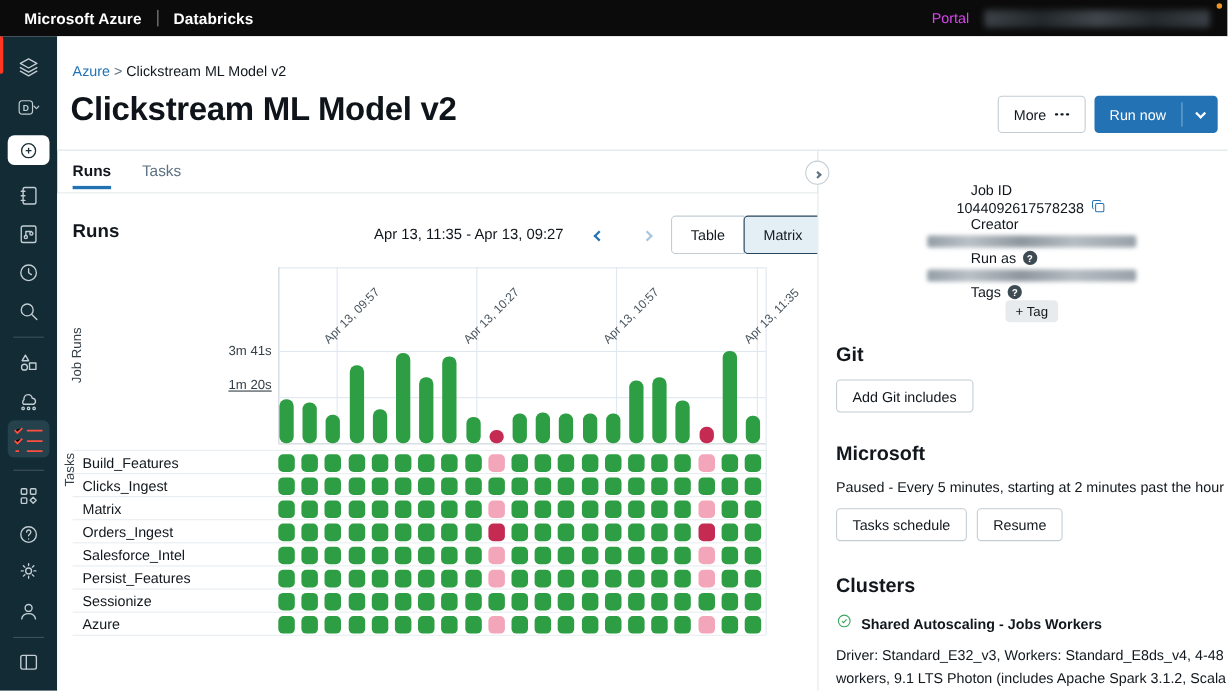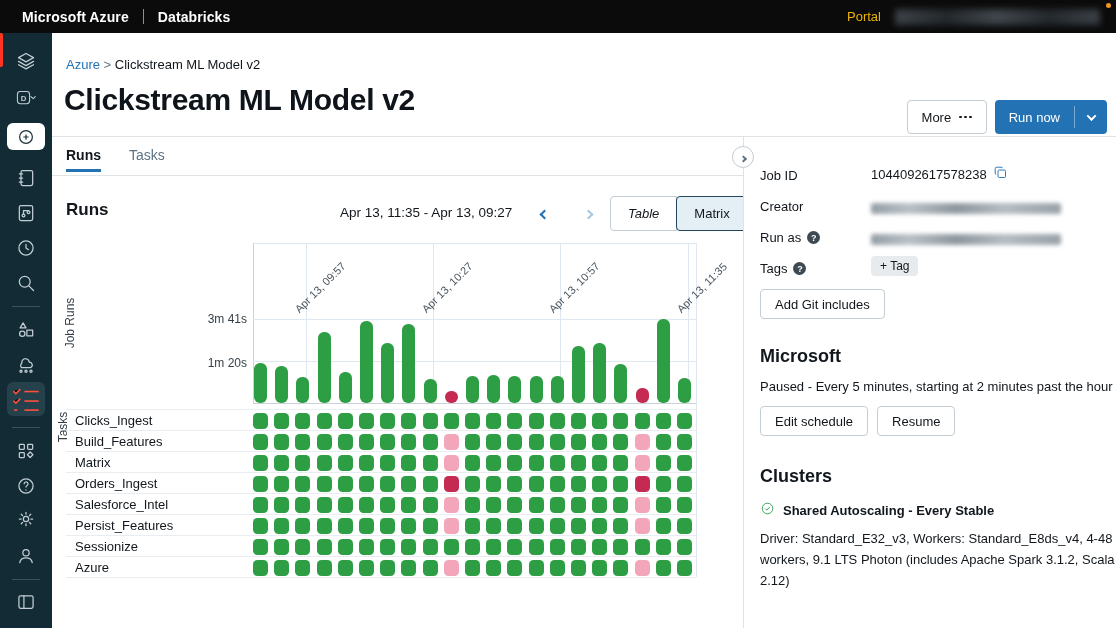--- a/index.html
+++ b/index.html
@@ -7,21 +7,21 @@
     font-family:"Liberation Sans", sans-serif; }
   #app { position:relative; width:1116px; height:628px; background:#fff; }
 
   
   #topbar { position:absolute; left:0; top:0; width:1116px; height:33px; background:#0b0b0b;
     display:flex; align-items:center; justify-content:space-between; padding:0 16px 0 22px; }
   .tb-left { display:flex; align-items:center; gap:14px; }
   .tb-brand { color:#fff; font-size:14px; font-weight:700; letter-spacing:.1px; }
   .tb-pipe { width:1px; height:15px; background:#8a9096; }
   .tb-right { display:flex; align-items:center; gap:14px; }
-  .tb-portal { color:#eab308; font-size:13px; }
+  .tb-portal { color:#d946ef; font-size:13px; }
   .blur-dark { width:205px; height:16px; border-radius:3px; filter:blur(3px);
     background:linear-gradient(90deg,#3c4248,#23282c 25%,#40464c 50%,#24292d 75%,#3a4046); }
   .notif-dot { position:absolute; right:5px; top:3px; width:5px; height:5px; border-radius:50%; background:#ef9426; }
 
   
   #sidebar { position:absolute; left:0; top:33px; width:52px; height:595px; background:#122b34;
     display:flex; flex-direction:column; align-items:center; padding-top:16px; }
   .sb-item { width:52px; height:24px; display:flex; align-items:center; justify-content:center; position:relative; }
   .sb-item svg { width:20px; height:20px; stroke:#c2cdd4; fill:none; stroke-width:1.5; stroke-linecap:round; stroke-linejoin:round; }
   .sb-div { width:28px; height:1px; background:rgba(255,255,255,.18); margin:11px 0; }
@@ -32,21 +32,21 @@
   .sb-activebar { position:absolute; left:0; top:0; width:3px; height:34px; background:#ff3621; border-radius:0 2px 2px 0; }
   .sb-grow { flex:1; }.mt10{margin-top:10px}.mt12{margin-top:12px}.mt14{margin-top:14px}
 
   
   #header { position:absolute; left:52px; top:33px; width:1064px; height:104px; background:#fff;
     border-bottom:1px solid #dde3e7; }
   #breadcrumb { position:absolute; left:14px; top:24px; font-size:13px; color:#5f7281; }
   #breadcrumb .bc-link { color:#2272b4; cursor:pointer; }
   #breadcrumb .bc-cur { color:#11171c; }
   #page-title { position:absolute; left:12px; top:50px; font-size:30px; font-weight:700; color:#0e1419; letter-spacing:-.3px; }
-  .hdr-actions { position:absolute; right:9px; top:67px; display:flex; gap:8px; }
+  .hdr-actions { position:absolute; right:9px; top:54px; display:flex; gap:8px; }
   .btn { height:34px; background:#fff; border:1px solid #c3cdd3; border-radius:4px; font-size:13px;
     color:#11171c; display:inline-flex; align-items:center; justify-content:center; padding:0 14px; cursor:pointer;
     font-family:"Liberation Sans",sans-serif; }
   .dots { display:inline-flex; gap:2.5px; margin-left:8px; }
   .dots i { width:2.5px; height:2.5px; border-radius:50%; background:#11171c; }
   .run-now { display:flex; background:#2272b4; border-radius:4px; overflow:hidden; cursor:pointer; }
   .rn-main { color:#fff; font-size:13px; font-weight:500; padding:0 14px; height:34px; display:flex; align-items:center; }
   .rn-sep { width:1px; background:rgba(255,255,255,.4); margin:6px 0; }
   .rn-caret { width:32px; display:flex; align-items:center; justify-content:center; }
   .chev { display:inline-block; width:7px; height:7px; border-right:2px solid #fff; border-bottom:2px solid #fff; }
@@ -68,21 +68,21 @@
 
   
   #left-content { position:absolute; left:52px; top:176px; width:691px; height:452px; overflow:hidden; background:#fff; }
   #runs-h2 { position:absolute; left:14px; top:24px; font-size:17px; font-weight:700; color:#11171c; }
   #date-range { position:absolute; left:288px; top:29px; font-size:13.5px; color:#11171c; }
   .pager { position:absolute; top:28px; width:20px; height:20px; display:flex; align-items:center; justify-content:center; cursor:pointer; }
   #pager-prev { left:482px; } #pager-next { left:526px; }
   .seg { position:absolute; left:558px; top:20px; display:flex; }
   .seg-btn { height:35px; padding:0 17px; font-size:13px; color:#11171c; background:#fff;
     border:1px solid #c3cdd3; cursor:pointer; font-family:"Liberation Sans",sans-serif; }
-  .seg-table { border-radius:4px 0 0 4px;font-style:italic; }
+  .seg-table { border-radius:4px 0 0 4px; }
   .seg-matrix { border-radius:4px; background:#e4eef5; border:1px solid #24455e; margin-left:-1px; }
 
   
   #chart { position:absolute; left:0; top:0; width:691px; height:452px; }
   .hline { position:absolute; height:1px; background:#dfe7f0; }
   .vline { position:absolute; width:1px; background:#dfe7f0; }
   .axisline { background:#c9d2d9; }
   .ytick { position:absolute; width:60px; text-align:right; font-size:12px; color:#343f47; height:14px; line-height:14px; }
   .xlabel { position:absolute; height:12px; font-size:11px; color:#49555e; white-space:nowrap;
     transform:rotate(-45deg); transform-origin:0 100%; }
@@ -90,21 +90,21 @@
   .bar { position:absolute; width:13px; border-radius:6px; cursor:pointer; }
   #tasks-rows { position:absolute; left:14px; top:233px; width:630px; border-bottom:1px solid #e8edf1; }
   .task-row { position:relative; height:21px; border-top:1px solid #e8edf1; }
   .task-label { position:absolute; left:9px; top:0; font-size:13px; color:#11171c; line-height:21px; }
   .cell { position:absolute; top:2.5px; width:15px; height:16px; border-radius:4.5px; cursor:pointer; }
 
   
   #right-panel { position:absolute; left:744px; top:137px; width:372px; height:491px; padding:14px 0 0 16px; overflow:hidden; }
   .panel-h { font-size:18px; font-weight:700; color:#11171c; }
   .fields { margin-top:14px; }
-  .frow { display:flex; align-items:flex-end; margin-bottom:13px; height:18px; }
+  .frow { display:flex; align-items:center; margin-bottom:13px; height:18px;flex-direction:column; }
   .flabel { width:111px; font-size:13px; color:#11171c; display:flex; align-items:center; gap:6px; }
   .fvalue { font-size:13px; color:#11171c; display:flex; align-items:center; gap:6px; }
   .qicon { width:13px; height:13px; border-radius:50%; background:#3e4a52; color:#fff; font-size:9px; font-weight:700;
     display:inline-flex; align-items:center; justify-content:center; }
   .blur-light { width:190px; height:11px; border-radius:2px; filter:blur(2px); margin-top:3px;
     background:linear-gradient(90deg,#949ea6,#b9c0c6 20%,#8e979e 45%,#b5bcc2 70%,#99a2a9); }
   .tag-chip { background:#e8ebed; border-radius:4px; font-size:12px; color:#11171c; padding:3px 9px; cursor:pointer; }
   .sec-h-git { margin-top:36px; } .sec-h-sched { margin-top:27px; } .sec-h-clus { margin-top:30px; }
   .panel-btn-row { margin-top:12px; display:flex; gap:9px; }
   .btn.sm { height:30px; font-size:13px; }
@@ -295,21 +295,21 @@
       <button class="seg-btn seg-matrix">Matrix</button>
     </div>
     <div id="chart">
         <div class="hline" style="left: 201px; top: 67px; width: 443px;"></div>
         <div class="hline axisline" style="left: 201px; top: 227px; width: 443px;"></div>
         <div class="vline axisline" style="left: 201px; top: 67px; height: 160px;"></div>
         <div class="vline" style="left: 644px; top: 67px; height: 334px;"></div>
         <div class="hline" style="left: 201px; top: 143.28px; width: 443px;"></div>
         <div class="ytick" style="left: 135px; top: 136.28px;">3m 41s</div>
         <div class="hline" style="left: 201px; top: 185.4px; width: 443px;"></div>
-        <div class="ytick" style="left: 135px; top: 180px;">1m 20s</div>
+        <div class="ytick" style="left: 135px; top: 167px; text-decoration: underline;">1m 20s</div>
         <div class="vline" style="left: 254px; top: 67px; height: 160px;"></div>
         <div class="xlabel" style="left: 249px; top: 127px;">Apr 13, 09:57</div>
         <div class="vline" style="left: 381.2px; top: 67px; height: 160px;"></div>
         <div class="xlabel" style="left: 376.2px; top: 127px;">Apr 13, 10:27</div>
         <div class="vline" style="left: 508.4px; top: 67px; height: 160px;"></div>
         <div class="xlabel" style="left: 503.4px; top: 127px;">Apr 13, 10:57</div>
         <div class="vline" style="left: 635.6px; top: 67px; height: 160px;"></div>
         <div class="xlabel" style="left: 630.6px; top: 127px;">Apr 13, 11:35</div>
         <div class="axis-title" style="left: -27px; top: 140px; width: 90px; height: 14px;">Job Runs</div>
         <div class="axis-title" style="left: -20px; top: 245px; width: 60px; height: 12px;">Tasks</div>
@@ -329,64 +329,64 @@
         <div class="bar" style="left: 477.6px; top: 200.48px; height: 26.52px; background: rgb(46, 158, 68);"></div>
         <div class="bar" style="left: 498.8px; top: 199.96px; height: 27.04px; background: rgb(46, 158, 68);"></div>
         <div class="bar" style="left: 520px; top: 170.32px; height: 56.68px; background: rgb(46, 158, 68);"></div>
         <div class="bar" style="left: 541.2px; top: 167.2px; height: 59.8px; background: rgb(46, 158, 68);"></div>
         <div class="bar" style="left: 562.4px; top: 188px; height: 39px; background: rgb(46, 158, 68);"></div>
         <div class="bar" style="left: 583.6px; top: 212.44px; height: 14.56px; background: rgb(196, 42, 82);"></div>
         <div class="bar" style="left: 604.8px; top: 142.76px; height: 84.24px; background: rgb(46, 158, 68);"></div>
         <div class="bar" style="left: 626px; top: 201.52px; height: 25.48px; background: rgb(46, 158, 68);"></div>
         <div id="tasks-rows">
           <div class="task-row">
+            <span class="task-label">Build_Features</span>
+            <span class="cell" style="left: 187px; background: rgb(46, 158, 68);"></span>
+            <span class="cell" style="left: 208.2px; background: rgb(46, 158, 68);"></span>
+            <span class="cell" style="left: 229.4px; background: rgb(46, 158, 68);"></span>
+            <span class="cell" style="left: 250.6px; background: rgb(46, 158, 68);"></span>
+            <span class="cell" style="left: 271.8px; background: rgb(46, 158, 68);"></span>
+            <span class="cell" style="left: 293px; background: rgb(46, 158, 68);"></span>
+            <span class="cell" style="left: 314.2px; background: rgb(46, 158, 68);"></span>
+            <span class="cell" style="left: 335.4px; background: rgb(46, 158, 68);"></span>
+            <span class="cell" style="left: 356.6px; background: rgb(46, 158, 68);"></span>
+            <span class="cell" style="left: 377.8px; background: rgb(243, 166, 186);"></span>
+            <span class="cell" style="left: 399px; background: rgb(46, 158, 68);"></span>
+            <span class="cell" style="left: 420.2px; background: rgb(46, 158, 68);"></span>
+            <span class="cell" style="left: 441.4px; background: rgb(46, 158, 68);"></span>
+            <span class="cell" style="left: 462.6px; background: rgb(46, 158, 68);"></span>
+            <span class="cell" style="left: 483.8px; background: rgb(46, 158, 68);"></span>
+            <span class="cell" style="left: 505px; background: rgb(46, 158, 68);"></span>
+            <span class="cell" style="left: 526.2px; background: rgb(46, 158, 68);"></span>
+            <span class="cell" style="left: 547.4px; background: rgb(46, 158, 68);"></span>
+            <span class="cell" style="left: 568.6px; background: rgb(243, 166, 186);"></span>
+            <span class="cell" style="left: 589.8px; background: rgb(46, 158, 68);"></span>
+            <span class="cell" style="left: 611px; background: rgb(46, 158, 68);"></span>
+          </div>
+          <div class="task-row">
             <span class="task-label">Clicks_Ingest</span>
             <span class="cell" style="left: 187px; background: rgb(46, 158, 68);"></span>
             <span class="cell" style="left: 208.2px; background: rgb(46, 158, 68);"></span>
             <span class="cell" style="left: 229.4px; background: rgb(46, 158, 68);"></span>
             <span class="cell" style="left: 250.6px; background: rgb(46, 158, 68);"></span>
             <span class="cell" style="left: 271.8px; background: rgb(46, 158, 68);"></span>
             <span class="cell" style="left: 293px; background: rgb(46, 158, 68);"></span>
             <span class="cell" style="left: 314.2px; background: rgb(46, 158, 68);"></span>
             <span class="cell" style="left: 335.4px; background: rgb(46, 158, 68);"></span>
             <span class="cell" style="left: 356.6px; background: rgb(46, 158, 68);"></span>
             <span class="cell" style="left: 377.8px; background: rgb(46, 158, 68);"></span>
             <span class="cell" style="left: 399px; background: rgb(46, 158, 68);"></span>
             <span class="cell" style="left: 420.2px; background: rgb(46, 158, 68);"></span>
             <span class="cell" style="left: 441.4px; background: rgb(46, 158, 68);"></span>
             <span class="cell" style="left: 462.6px; background: rgb(46, 158, 68);"></span>
             <span class="cell" style="left: 483.8px; background: rgb(46, 158, 68);"></span>
             <span class="cell" style="left: 505px; background: rgb(46, 158, 68);"></span>
             <span class="cell" style="left: 526.2px; background: rgb(46, 158, 68);"></span>
             <span class="cell" style="left: 547.4px; background: rgb(46, 158, 68);"></span>
             <span class="cell" style="left: 568.6px; background: rgb(46, 158, 68);"></span>
-            <span class="cell" style="left: 589.8px; background: rgb(46, 158, 68);"></span>
-            <span class="cell" style="left: 611px; background: rgb(46, 158, 68);"></span>
-          </div>
-          <div class="task-row">
-            <span class="task-label">Build_Features</span>
-            <span class="cell" style="left: 187px; background: rgb(46, 158, 68);"></span>
-            <span class="cell" style="left: 208.2px; background: rgb(46, 158, 68);"></span>
-            <span class="cell" style="left: 229.4px; background: rgb(46, 158, 68);"></span>
-            <span class="cell" style="left: 250.6px; background: rgb(46, 158, 68);"></span>
-            <span class="cell" style="left: 271.8px; background: rgb(46, 158, 68);"></span>
-            <span class="cell" style="left: 293px; background: rgb(46, 158, 68);"></span>
-            <span class="cell" style="left: 314.2px; background: rgb(46, 158, 68);"></span>
-            <span class="cell" style="left: 335.4px; background: rgb(46, 158, 68);"></span>
-            <span class="cell" style="left: 356.6px; background: rgb(46, 158, 68);"></span>
-            <span class="cell" style="left: 377.8px; background: rgb(243, 166, 186);"></span>
-            <span class="cell" style="left: 399px; background: rgb(46, 158, 68);"></span>
-            <span class="cell" style="left: 420.2px; background: rgb(46, 158, 68);"></span>
-            <span class="cell" style="left: 441.4px; background: rgb(46, 158, 68);"></span>
-            <span class="cell" style="left: 462.6px; background: rgb(46, 158, 68);"></span>
-            <span class="cell" style="left: 483.8px; background: rgb(46, 158, 68);"></span>
-            <span class="cell" style="left: 505px; background: rgb(46, 158, 68);"></span>
-            <span class="cell" style="left: 526.2px; background: rgb(46, 158, 68);"></span>
-            <span class="cell" style="left: 547.4px; background: rgb(46, 158, 68);"></span>
-            <span class="cell" style="left: 568.6px; background: rgb(243, 166, 186);"></span>
             <span class="cell" style="left: 589.8px; background: rgb(46, 158, 68);"></span>
             <span class="cell" style="left: 611px; background: rgb(46, 158, 68);"></span>
           </div>
           <div class="task-row">
             <span class="task-label">Matrix</span>
             <span class="cell" style="left: 187px; background: rgb(46, 158, 68);"></span>
             <span class="cell" style="left: 208.2px; background: rgb(46, 158, 68);"></span>
             <span class="cell" style="left: 229.4px; background: rgb(46, 158, 68);"></span>
             <span class="cell" style="left: 250.6px; background: rgb(46, 158, 68);"></span>
             <span class="cell" style="left: 271.8px; background: rgb(46, 158, 68);"></span>
@@ -564,37 +564,38 @@
         <span class="flabel">
             <span>Tags</span>
             <span class="qicon">?</span>
           </span>
         <span class="fvalue">
             <span class="tag-chip">+ Tag</span>
           </span>
       </div>
     </div>
 
+    <h3 class="panel-h sec-h-git">Git</h3>
     <div class="panel-btn-row">
       <button class="btn sm">Add Git includes</button>
     </div>
 
     <h3 class="panel-h sec-h-sched">Microsoft</h3>
     <div class="sched-text">Paused - Every 5 minutes, starting at 2 minutes past the hour (U</div>
     <div class="panel-btn-row">
-      <button class="btn sm">Edit schedule</button>
+      <button class="btn sm">Tasks schedule</button>
       <button class="btn sm">Resume</button>
     </div>
 
     <h3 class="panel-h sec-h-clus">Clusters</h3>
     <div class="cluster-status">
       <span class="check-circle">
         <svg viewBox="0 0 24 24">
             <circle cx="12" cy="12" r="8.5"></circle>
             <path d="M8.5 12.2l2.4 2.4 4.6-4.8"></path>
           </svg>
       </span>
-      <span class="cluster-name">Shared Autoscaling - Every Stable</span>
+      <span class="cluster-name">Shared Autoscaling - Jobs Workers</span>
     </div>
     <div class="cluster-detail">Driver: Standard_E32_v3, Workers: Standard_E8ds_v4, 4-48 workers, 9.1 LTS Photon (includes Apache Spark 3.1.2, Scala 2.12)</div>
   </aside>
 
 </div>
 
 </body></html>

